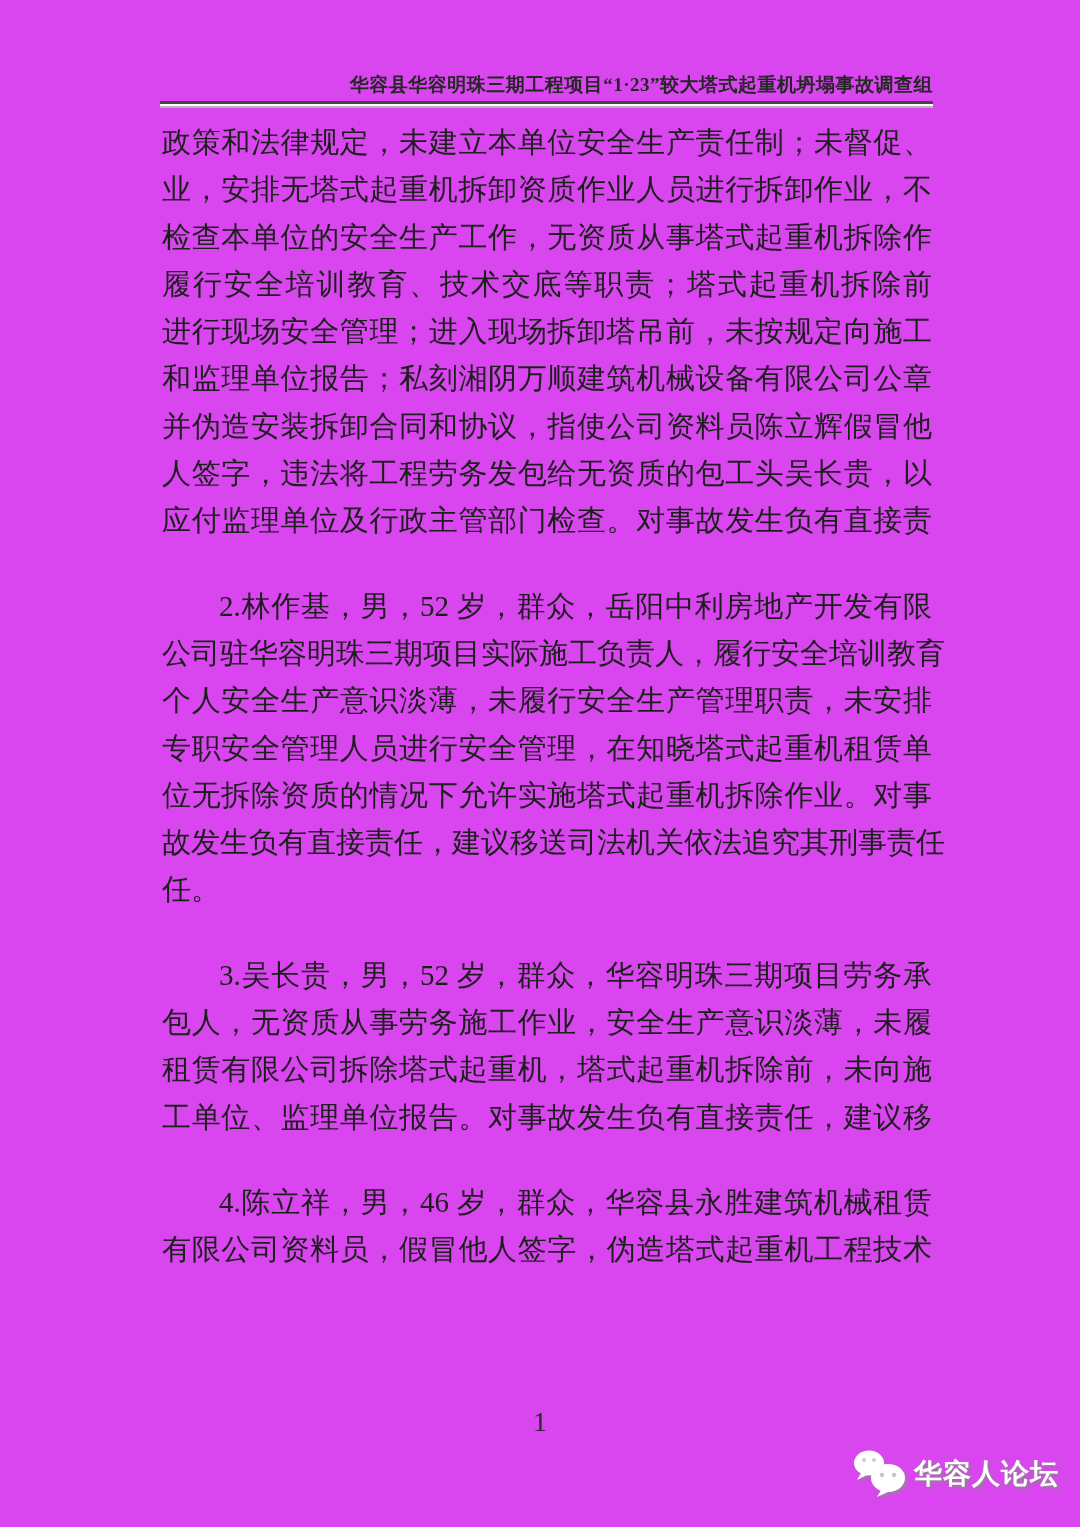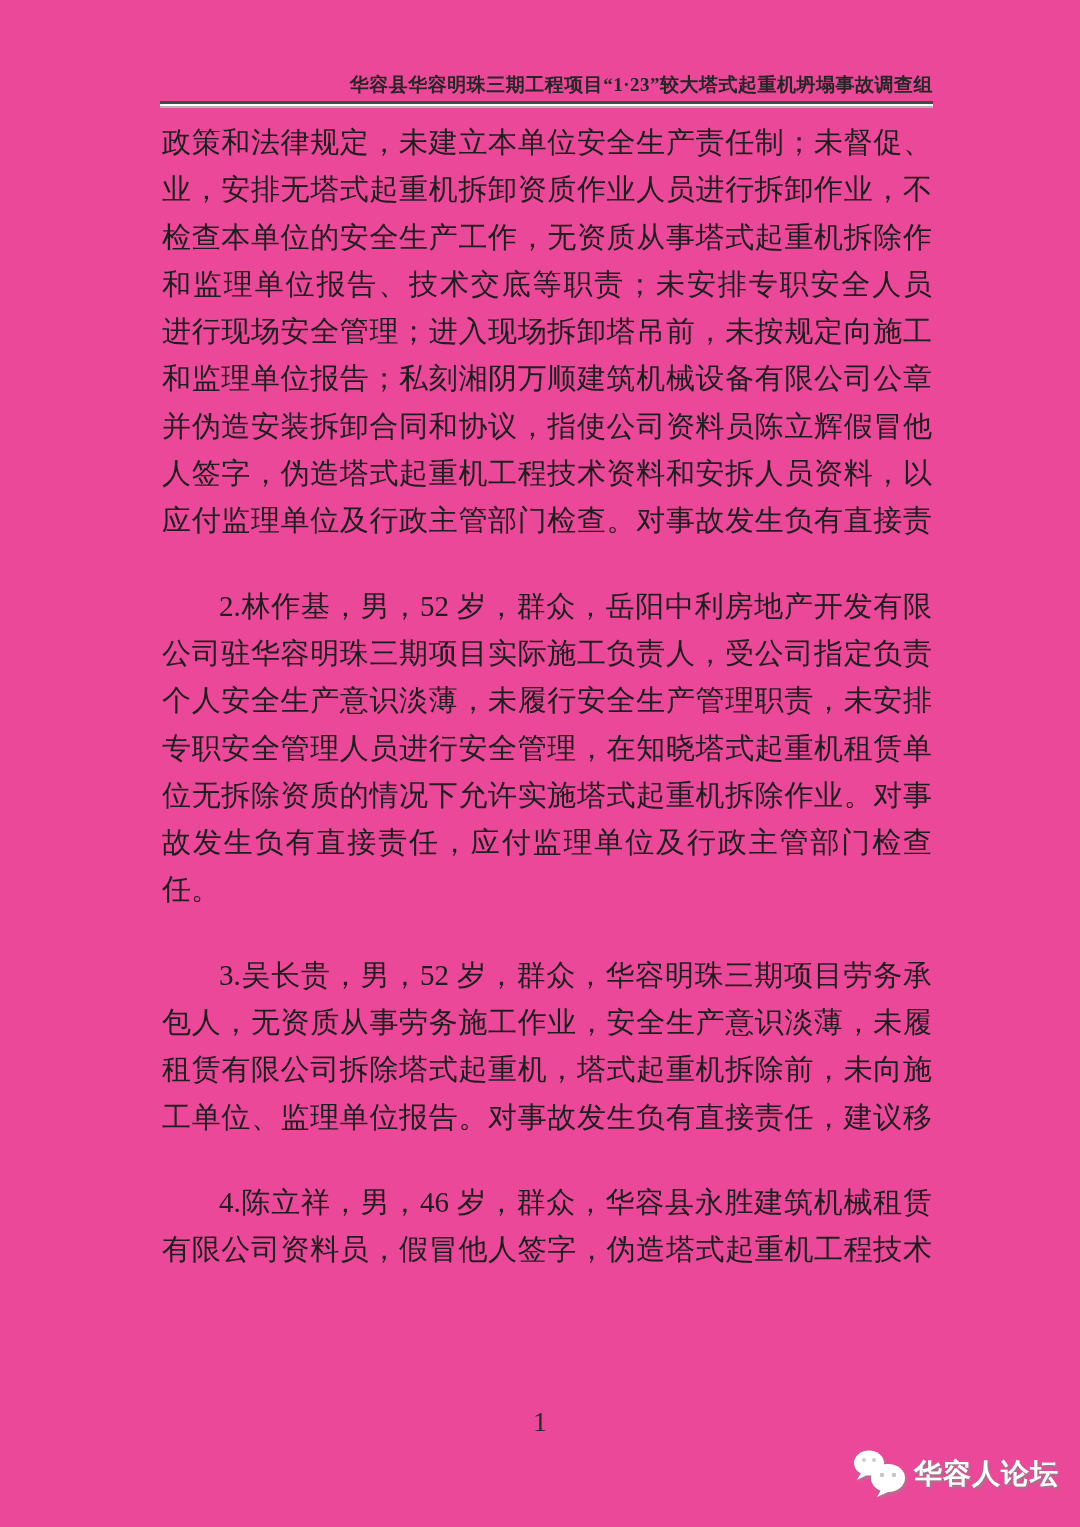--- a/index.html
+++ b/index.html
@@ -1,21 +1,21 @@
 <!DOCTYPE html>
 <html><head>
 <meta charset="utf-8">
 <style>
   html, body { margin: 0; padding: 0; background: #e9e9e9; }
   .page {
     position: relative;
     width: 1080px;
     height: 1527px;
     margin: 0 auto;
-    background: #ec4899;
+    background: #d946ef;
     overflow: hidden;
     font-family: "Liberation Serif", "DejaVu Serif", serif;
   }
   .doc-header {
     position: absolute;
     left: 160px;
     top: 72px;
     width: 773px;
     text-align: right;
     font-size: 19px;
@@ -90,32 +90,32 @@
 <div class="page">
 
   <div class="doc-header">华容县华容明珠三期工程项目“1·23”较大塔式起重机坍塌事故调查组</div>
 
   <div class="header-rule"></div>
 
   <div class="doc-body">
     <div class="line">政策和法律规定，未建立本单位安全生产责任制；未督促、</div>
     <div class="line">业，安排无塔式起重机拆卸资质作业人员进行拆卸作业，不</div>
     <div class="line">检查本单位的安全生产工作，无资质从事塔式起重机拆除作</div>
-    <div class="line">和监理单位报告、技术交底等职责；未安排专职安全人员</div>
+    <div class="line">履行安全培训教育、技术交底等职责；塔式起重机拆除前</div>
     <div class="line">进行现场安全管理；进入现场拆卸塔吊前，未按规定向施工</div>
     <div class="line">和监理单位报告；私刻湘阴万顺建筑机械设备有限公司公章</div>
     <div class="line">并伪造安装拆卸合同和协议，指使公司资料员陈立辉假冒他</div>
-    <div class="line">人签字，伪造塔式起重机工程技术资料和安拆人员资料，以</div>
+    <div class="line">人签字，违法将工程劳务发包给无资质的包工头吴长贵，以</div>
     <div class="line">应付监理单位及行政主管部门检查。对事故发生负有直接责</div>
     <div class="line indent">2.林作基，男，52 岁，群众，岳阳中利房地产开发有限</div>
-    <div class="line">公司驻华容明珠三期项目实际施工负责人，受公司指定负责</div>
+    <div class="line">公司驻华容明珠三期项目实际施工负责人，履行安全培训教育</div>
     <div class="line">个人安全生产意识淡薄，未履行安全生产管理职责，未安排</div>
     <div class="line">专职安全管理人员进行安全管理，在知晓塔式起重机租赁单</div>
     <div class="line">位无拆除资质的情况下允许实施塔式起重机拆除作业。对事</div>
-    <div class="line">故发生负有直接责任，应付监理单位及行政主管部门检查</div>
+    <div class="line">故发生负有直接责任，建议移送司法机关依法追究其刑事责任</div>
     <div class="line para-end">任。</div>
     <div class="line indent">3.吴长贵，男，52 岁，群众，华容明珠三期项目劳务承</div>
     <div class="line">包人，无资质从事劳务施工作业，安全生产意识淡薄，未履</div>
     <div class="line">租赁有限公司拆除塔式起重机，塔式起重机拆除前，未向施</div>
     <div class="line">工单位、监理单位报告。对事故发生负有直接责任，建议移</div>
     <div class="line indent">4.陈立祥，男，46 岁，群众，华容县永胜建筑机械租赁</div>
     <div class="line">有限公司资料员，假冒他人签字，伪造塔式起重机工程技术</div>
   </div>
 
   <div class="page-number">1</div>

